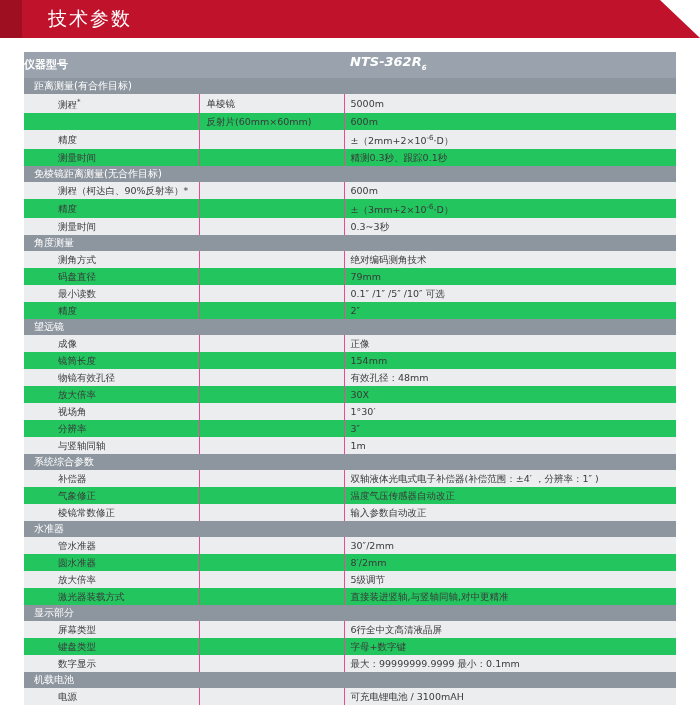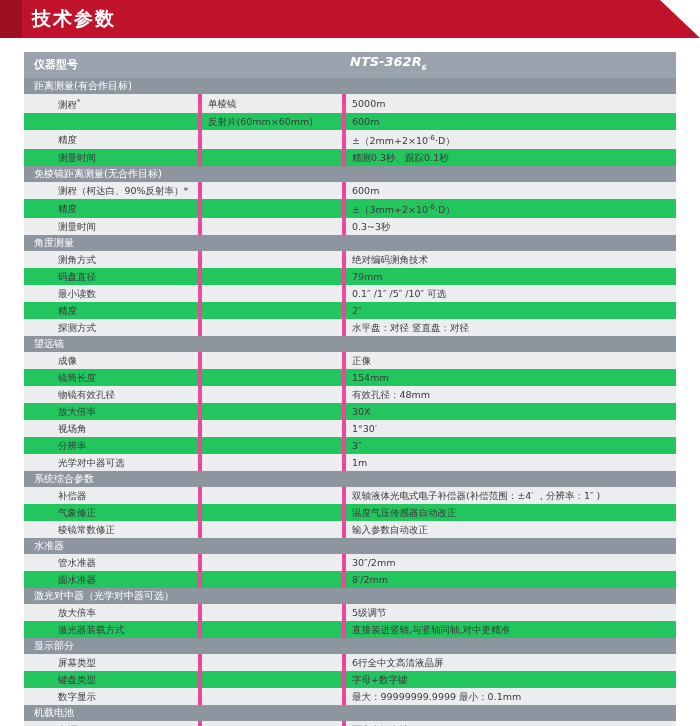--- a/index.html
+++ b/index.html
@@ -20,23 +20,24 @@
     background:#c0122a;
     display:flex;
     align-items:center;
   }
   .banner .bar{
     width:22px;height:38px;background:#9e0f22;
   }
   .banner-title{
     color:#ffffff;
     font-size:19px;
-    font-weight:bold;
+    font-weight:normal;
     letter-spacing:2px;
     padding-left:10px;
+    margin-left:16px;
   }
   .banner .tail{
     position:absolute;
     right:0;top:0;
     width:0;height:0;
     border-top:38px solid #ffffff;
     border-left:40px solid transparent;
   }
 
   
@@ -67,40 +68,40 @@
     font-weight:bold;
   }
   tr.head td.model{
     background:#9aa3ad;
     color:#ffffff;
     text-align:left;
     font-style:italic;
     font-size:13px;
     padding-left:6px;
   }
-  td.pad{padding-left:10px;}
+  td.pad{}
   td.pad3{padding-left:6px;}
 
   tr.section td{
     background:#8d959f;
     color:#ffffff;
     font-size:10px;
     height:16px;
     line-height:16px;
     padding-left:10px;
     font-weight:normal;
   }
 
   tr.rowa td{background:#ebedef;}
   tr.rowb td{background:#22c55e;}
   tr.rowa td.val,tr.rowb td.val{color:#3a3a3a;}
 
   .sup{font-size:7px;vertical-align:super;}
   .sub{font-size:7px;vertical-align:sub;}
-  .cellborder{border-right:4px solid #ec4899;}
+  .cellborder{border-right:1px solid #ec4899;}
 </style>
 </head>
 <body>
 
 <div class="page">
 
   <div class="banner">
     <div class="bar"></div>
     <div class="banner-title">技术参数</div>
     <div class="tail"></div>
@@ -186,26 +187,20 @@
           <td class="pad3 cellborder">最小读数</td>
           <td class="pad3 cellborder">&nbsp;</td>
           <td class="val pad3">0.1″ /1″ /5″ /10″ 可选</td>
         </tr>
         <tr class="rowb">
           <td>&nbsp;</td>
           <td class="pad3 cellborder">精度</td>
           <td class="pad3 cellborder">&nbsp;</td>
           <td class="val pad3">2″</td>
         </tr>
-        <tr class="rowa">
-          <td>&nbsp;</td>
-          <td class="pad3 cellborder">探测方式</td>
-          <td class="pad3 cellborder">&nbsp;</td>
-          <td class="val pad3">水平盘：对径  竖直盘：对径</td>
-        </tr>
         <tr class="section">
           <td colspan="4">望远镜</td>
         </tr>
         <tr class="rowa">
           <td>&nbsp;</td>
           <td class="pad3 cellborder">成像</td>
           <td class="pad3 cellborder">&nbsp;</td>
           <td class="val pad3">正像</td>
         </tr>
         <tr class="rowb">
@@ -233,21 +228,21 @@
           <td class="val pad3">1°30′</td>
         </tr>
         <tr class="rowb">
           <td>&nbsp;</td>
           <td class="pad3 cellborder">分辨率</td>
           <td class="pad3 cellborder">&nbsp;</td>
           <td class="val pad3">3″</td>
         </tr>
         <tr class="rowa">
           <td>&nbsp;</td>
-          <td class="pad3 cellborder">光学对中器可选</td>
+          <td class="pad3 cellborder">与竖轴同轴</td>
           <td class="pad3 cellborder">&nbsp;</td>
           <td class="val pad3">1m</td>
         </tr>
         <tr class="section">
           <td colspan="4">系统综合参数</td>
         </tr>
         <tr class="rowa">
           <td>&nbsp;</td>
           <td class="pad3 cellborder">补偿器</td>
           <td class="pad3 cellborder">&nbsp;</td>
@@ -272,23 +267,20 @@
           <td>&nbsp;</td>
           <td class="pad3 cellborder">管水准器</td>
           <td class="pad3 cellborder">&nbsp;</td>
           <td class="val pad3">30″/2mm</td>
         </tr>
         <tr class="rowb">
           <td>&nbsp;</td>
           <td class="pad3 cellborder">圆水准器</td>
           <td class="pad3 cellborder">&nbsp;</td>
           <td class="val pad3">8′/2mm</td>
-        </tr>
-        <tr class="section">
-          <td colspan="4">激光对中器（光学对中器可选）</td>
         </tr>
         <tr class="rowa">
           <td>&nbsp;</td>
           <td class="pad3 cellborder">放大倍率</td>
           <td class="pad3 cellborder">&nbsp;</td>
           <td class="val pad3">5级调节</td>
         </tr>
         <tr class="rowb">
           <td>&nbsp;</td>
           <td class="pad3 cellborder">激光器装载方式</td>

